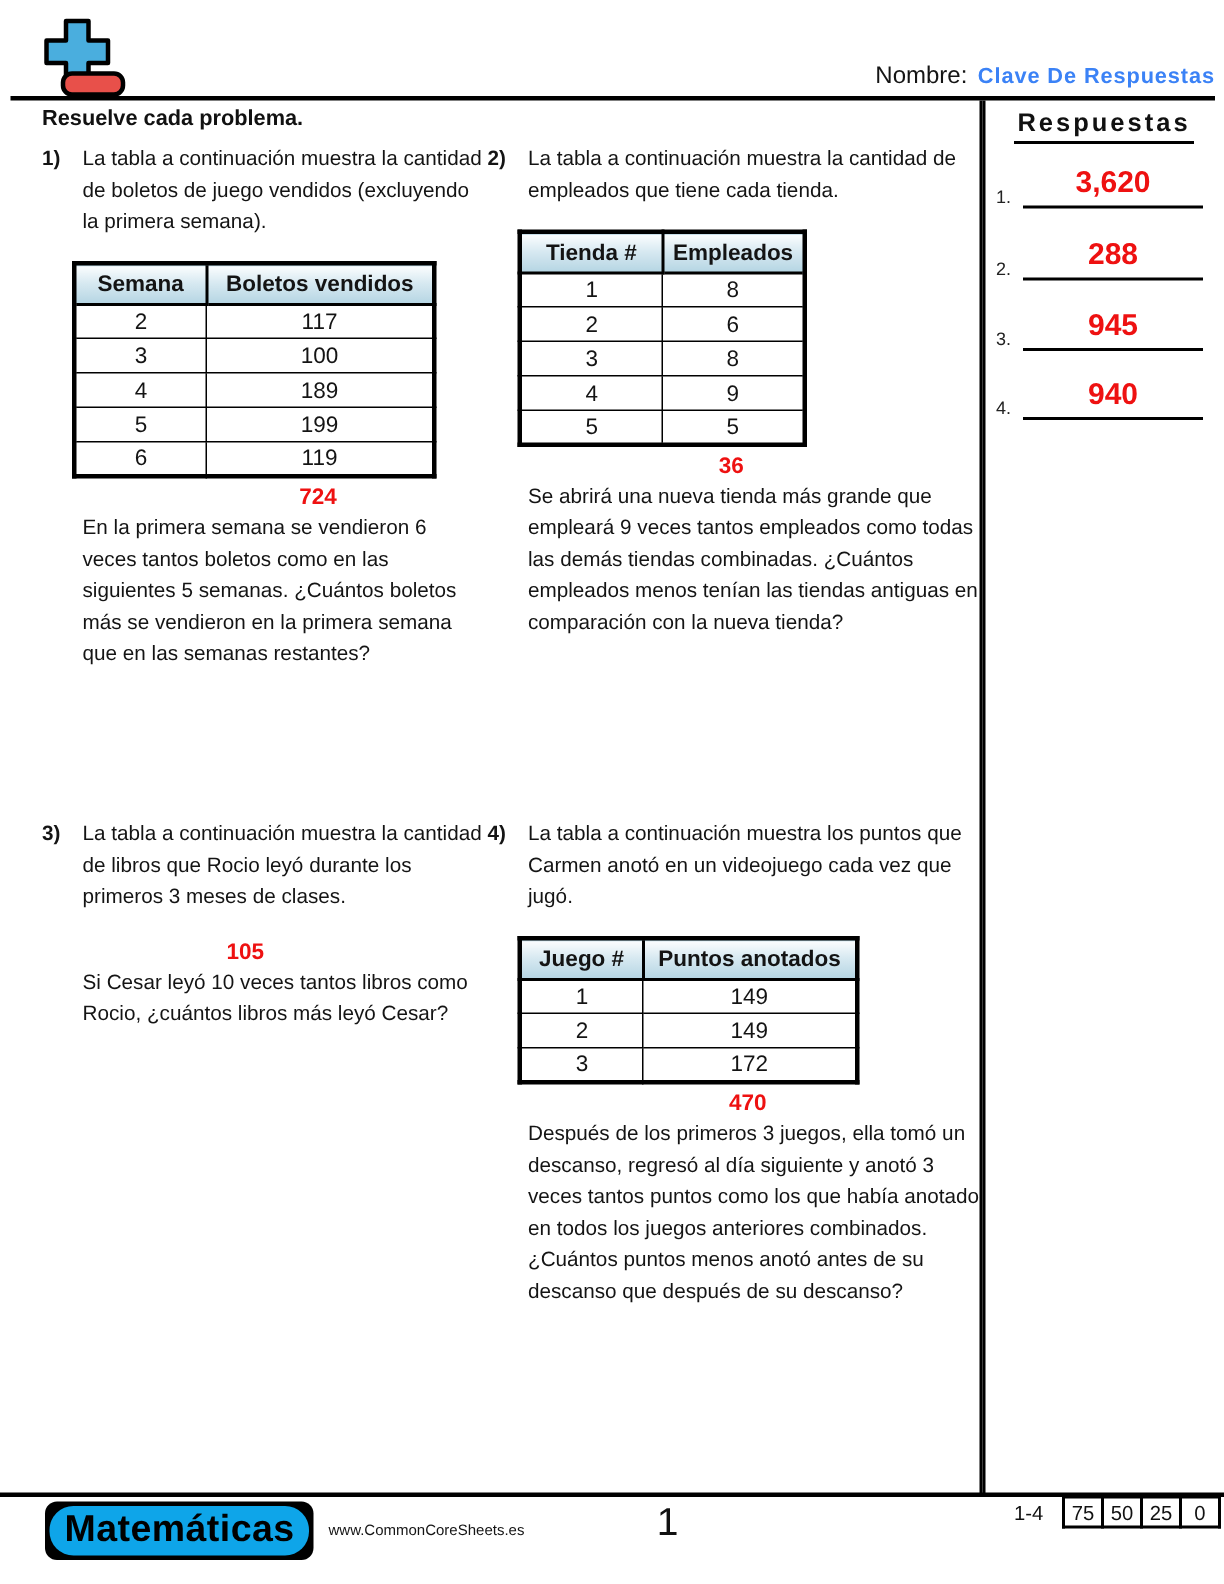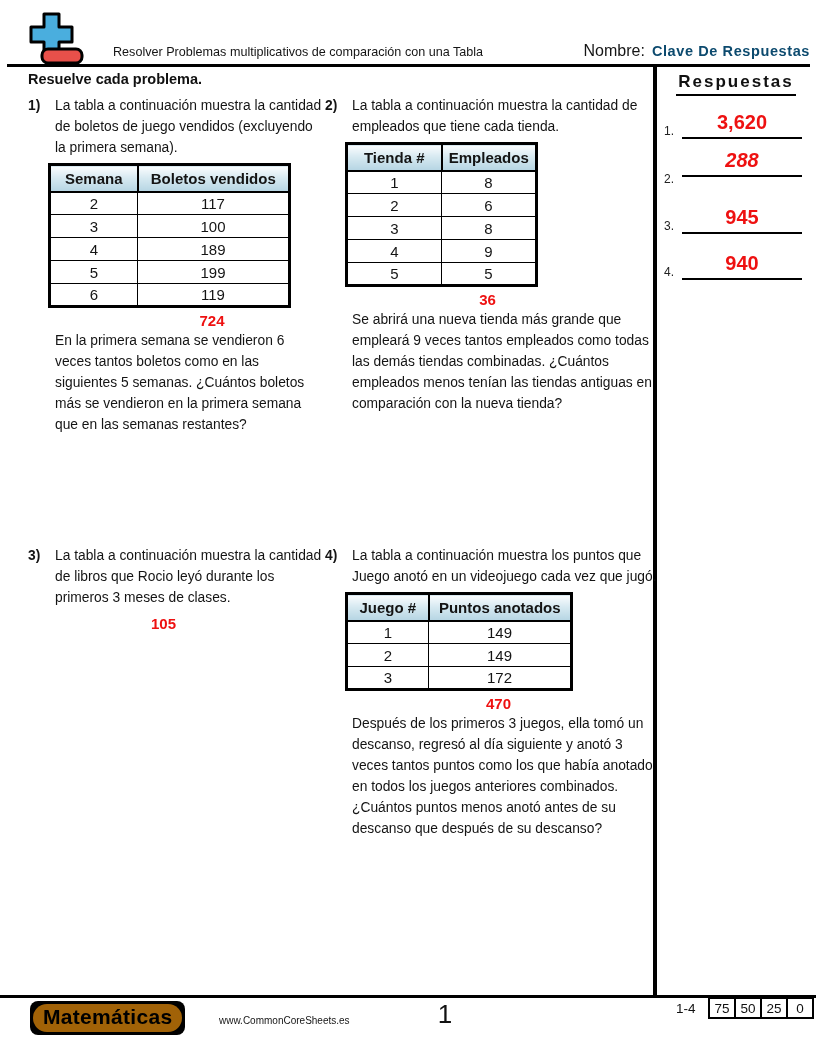--- a/index.html
+++ b/index.html
@@ -11,55 +11,55 @@
   }
 
   
   .logo { position:absolute; left:20px; top:11px; }
   .title-row {
     position:absolute; left:113px; top:42px; width:697px;
     display:flex; align-items:baseline; white-space:nowrap;
   }
   .ws-title { font-size:12.6px; color:#151515; }
   .name-label { margin-left:auto; font-size:16px; color:#151515; }
-  .name-value { color:#0c4a6e; font-weight:bold; font-size:14.5px; margin-left:7px; letter-spacing:0.6px; }
+  .name-value { color:#3b82f6; font-weight:bold; font-size:14.5px; margin-left:7px; letter-spacing:0.6px; }
   .header-rule { position:absolute; left:7px; top:64px; width:803px; height:3px; background:#000; }
   .instruction { position:absolute; left:28px; top:71px; font-weight:bold; font-size:14.5px; }
 
   
   .sidebar-divider {
     position:absolute; left:653px; top:67px; height:929px;
     width:2px; border-left:2px solid #000; border-right:2px solid #000;
   }
   .answers-title { position:absolute; left:661px; top:72px; width:150px; text-align:center; }
   .answers-title span {
     display:inline-block; font-size:17px; font-weight:bold; letter-spacing:2px;
     border-bottom:2.5px solid #000; padding:0 2px 2px 2px;
   }
   .answer-num { position:absolute; left:664px; font-size:12px; color:#222; }
   .answer-value {
     position:absolute; left:682px; width:120px; text-align:center;
     font-size:20px; font-weight:bold; color:#ee1111;
     border-bottom:2.5px solid #000; padding-bottom:3px;
   }
   #ans-num-1 { top:124px; } #ans-val-1 { top:111px; }
-  #ans-num-2 { top:172px; } #ans-val-2 { top:149px;font-style:italic; }
+  #ans-num-2 { top:172px; } #ans-val-2 { top:159px; }
   #ans-num-3 { top:219px; } #ans-val-3 { top:206px; }
   #ans-num-4 { top:265px; } #ans-val-4 { top:252px; }
 
   
   .problem { position:absolute; font-size:13.8px; line-height:21px; color:#141414; }
   #p1 { left:28px;  top:95px;  width:296px; }
   #p2 { left:325px; top:95px;  width:330px; }
   #p3 { left:28px;  top:545px; width:296px; }
   #p4 { left:325px; top:545px; width:332px; }
   .p-head { display:flex; }
   .p-num { font-weight:bold; width:27px; flex:none; }
   .p-intro { flex:1; }
-  .p-table-wrap { margin-left:20px; margin-top:5px; }
+  .p-table-wrap { margin-left:20px; margin-top:16px; }
   table.data { border-collapse:collapse; table-layout:fixed; border:3px solid #000; }
   table.data th {
     border:2px solid #000; height:27px; font-size:15px; font-weight:bold;
     text-align:center; vertical-align:middle;
     background:linear-gradient(to bottom, #fbfdfe 0%, #d7e9f1 45%, #b5d5e3 100%);
   }
   table.data td {
     border:1.5px solid #000; height:23px; font-size:15px;
     text-align:center; vertical-align:middle; background:#fff;
   }
@@ -70,22 +70,22 @@
   #p4 .p-work { margin-left:82px; width:143px; }
   .p-question { margin-left:27px; margin-top:1px; }
 
   
   .footer-rule { position:absolute; left:0; top:995px; width:816px; height:3px; background:#000; }
   .brand-box {
     position:absolute; left:30px; top:1001px; background:#000;
     border-radius:8px; padding:3px; display:inline-block;
   }
   .brand-pill {
-    background:#a16207; border-radius:16px; padding:1px 10px 3px 10px;
-    font-weight:bold; font-size:21px; color:#000; letter-spacing:0.3px;
+    background:#0ea5e9; border-radius:16px; padding:1px 10px 3px 10px;
+    font-weight:bold; font-size:25px; color:#000; letter-spacing:0.3px;
   }
   .website { position:absolute; left:187px; top:1015px; font-size:10px; color:#151515;margin-left:32px; }
   .page-num { position:absolute; left:400px; top:999px; width:90px; text-align:center; font-size:26px; }
   .score-range { position:absolute; left:676px; top:1001px; font-size:13.5px; }
   table.scores { position:absolute; left:708px; top:997px; border-collapse:collapse; }
   table.scores td {
     border:2px solid #000; width:26px; height:20px; text-align:center;
     font-size:13.5px; padding:0;
   }
 </style>
@@ -94,21 +94,20 @@
 
 <div class="page">
 
   <div class="logo">
     <svg width="66" height="56" viewBox="0 0 66 56" xmlns="http://www.w3.org/2000/svg">
       <path d="M24 3 h15 v13 h13 v15 h-13 v13 h-15 v-13 h-13 v-15 h13 z" fill="#4aaede" stroke="#000" stroke-width="3" stroke-linejoin="round"></path>
       <rect x="22" y="38" width="40" height="14" rx="6" fill="#e8504a" stroke="#000" stroke-width="3"></rect>
     </svg>
   </div>
   <div class="title-row">
-    <span class="ws-title">Resolver Problemas multiplicativos de comparación con una Tabla</span>
     <span class="name-label">Nombre:</span>
     <span class="name-value">Clave De Respuestas</span>
   </div>
   <div class="header-rule"></div>
   <div class="instruction">Resuelve cada problema.</div>
 
   <div class="sidebar-divider"></div>
   <div class="answers-title">
     <span>Respuestas</span>
   </div>
@@ -212,26 +211,27 @@
   </div>
 
   <div class="problem" id="p3">
     <div class="p-head">
       <span class="p-num">3)</span>
       <div class="p-intro">La tabla a continuación muestra la cantidad de libros que Rocio leyó durante los primeros 3 meses de clases.</div>
     </div>
     <div class="p-table-wrap">
       <div class="p-work">105</div>
     </div>
+    <div class="p-question">Si Cesar leyó 10 veces tantos libros como Rocio, ¿cuántos libros más leyó Cesar?</div>
   </div>
 
   <div class="problem" id="p4">
     <div class="p-head">
       <span class="p-num">4)</span>
-      <div class="p-intro">La tabla a continuación muestra los puntos que Juego anotó en un videojuego cada vez que jugó.</div>
+      <div class="p-intro">La tabla a continuación muestra los puntos que Carmen anotó en un videojuego cada vez que jugó.</div>
     </div>
     <div class="p-table-wrap">
       <table class="data">
         <colgroup>
             <col style="width:82px">
             <col style="width:143px">
           </colgroup>
         <thead>
           <tr>
             <th>Juego #</th>

